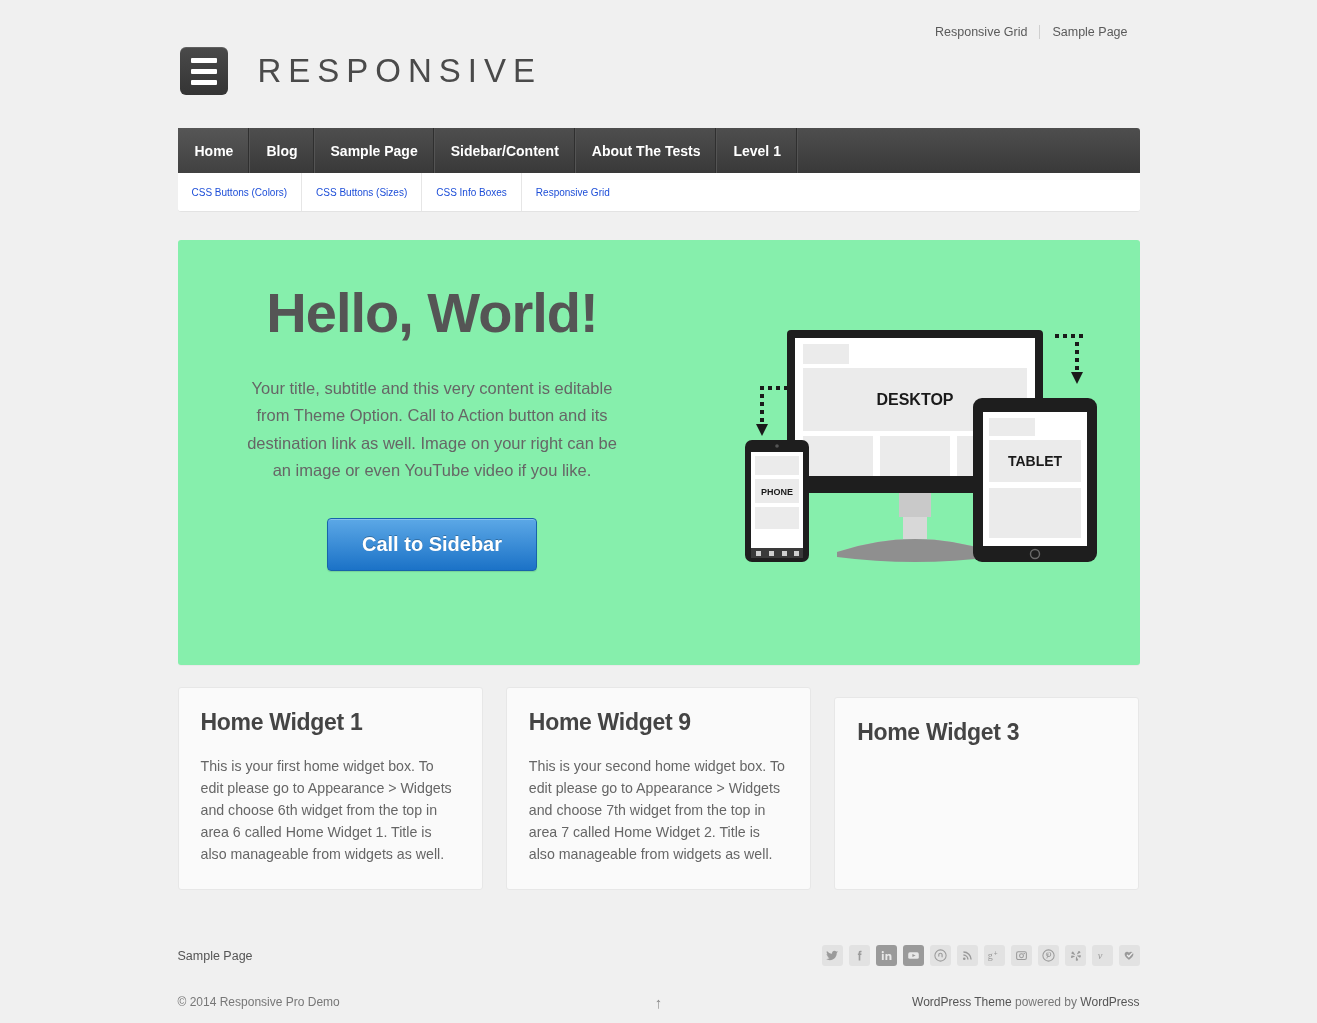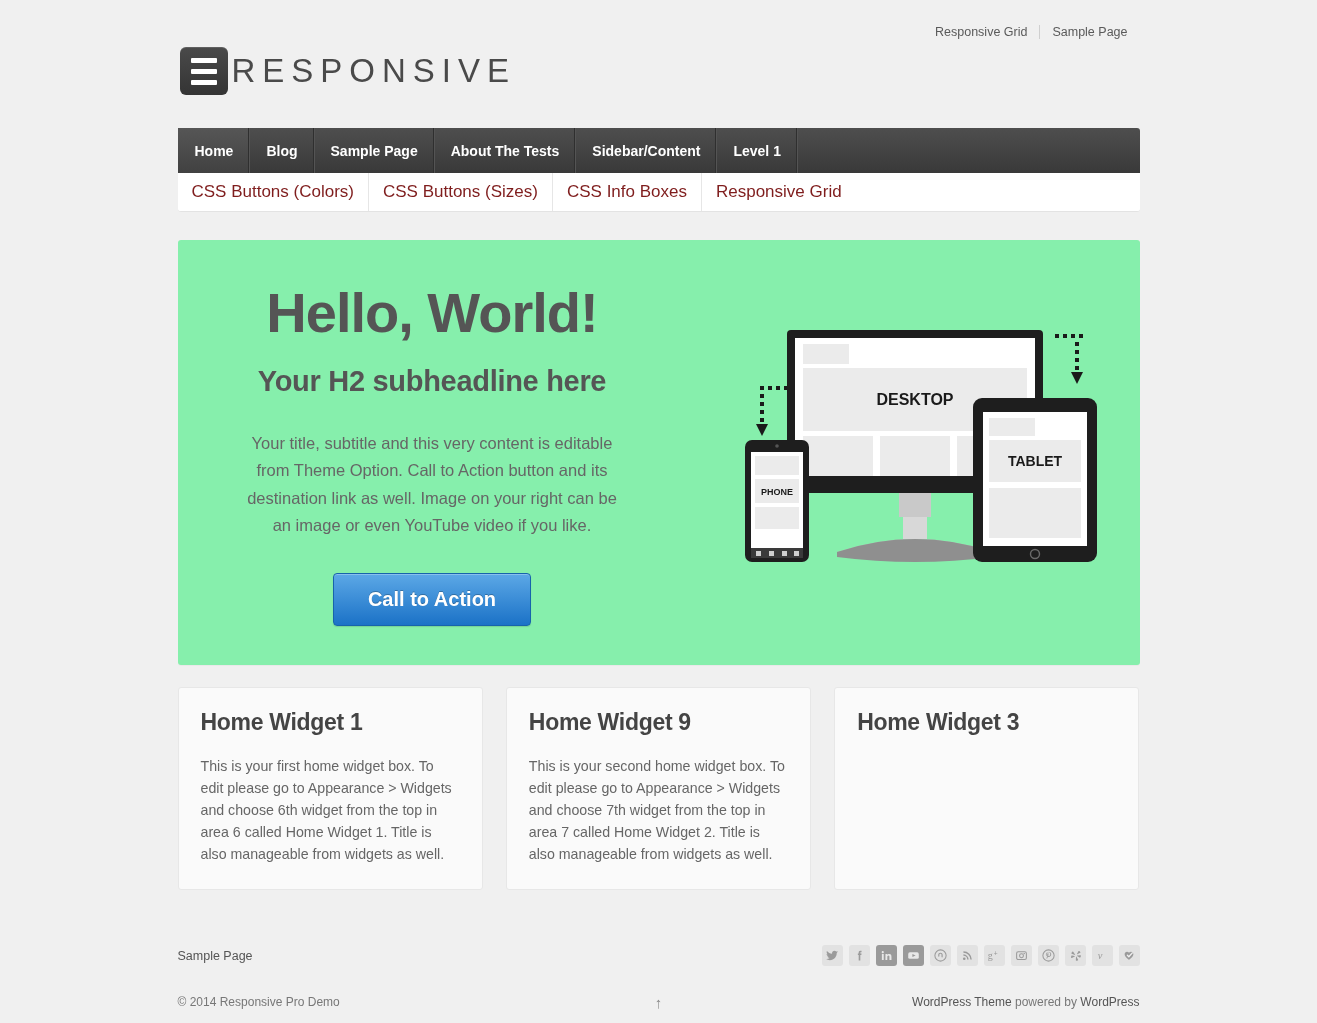--- a/index.html
+++ b/index.html
@@ -27,21 +27,21 @@
   
   .logo-row { display:flex; align-items:center; height:62px; margin-top:-14px; padding-left:2px;}
   .logo-mark {
     width:48px; height:48px; border-radius:6px;
     background:linear-gradient(#4a4a4a,#343434);
     display:flex; flex-direction:column; justify-content:center;
     align-items:center; gap:6px; box-shadow:inset 0 1px 0 rgba(255,255,255,.12);
   }
   .logo-mark span { display:block; width:26px; height:5px; background:#fff; border-radius:1px; }
   .logo-text {
-    margin-left:4px; font-size:33px; letter-spacing:7px;
+    margin-left:30px; font-size:33px; letter-spacing:7px;
     color:#4a4a4a; font-weight:400;
   }
 
   
   .mainnav {
     margin-top:26px; height:45px;
     background:linear-gradient(#4e4e4e,#393939);
     border-radius:3px 3px 0 0;
     display:flex; align-items:stretch;
   }
@@ -56,21 +56,21 @@
   .mainnav a:last-child { border-right:1px solid #545454; }
 
   
   .subnav {
     background:#fff; height:38px; display:flex; align-items:stretch;
     border-bottom:1px solid #e3e3e3;
     border-radius:0 0 3px 3px;
   }
   .subnav a {
     display:flex; align-items:center; padding:0 14px;
-    color:#7f1d1d; font-size:17px; text-decoration:none;
+    color:#1d4ed8; font-size:10px; text-decoration:none;
     border-right:1px solid #e6e6e6;
   }
   .subnav a:last-child { border-right:none; }
 
   
   .hero {
     margin-top:28px; background:#86efac; border-radius:3px;
     padding:34px 28px 36px 28px; display:flex;
     box-shadow:0 1px 1px rgba(0,0,0,.03);
     height:425px; box-sizing:border-box;
@@ -93,21 +93,21 @@
     display:inline-block; margin-top:34px;
     padding:14px 34px; border-radius:4px;
     background:linear-gradient(#5ca8e6,#1b72c7);
     border:1px solid #1763ab;
     color:#fff; font-size:20px; font-weight:bold; text-decoration:none;
     box-shadow:inset 0 1px 0 rgba(255,255,255,.28), 0 1px 1px rgba(0,0,0,.12);
     text-shadow:0 -1px 0 rgba(0,0,0,.25);
   }
 
   
-  .widgets { display:flex; gap:23px; margin-top:22px; }
+  .widgets { display:flex; gap:23px; margin-top:22px;align-items:flex-end; }
   .widget {
     flex:1; background:#fafafa; border:1px solid #e7e7e7; border-radius:3px;
     padding:21px 22px 24px 22px; box-sizing:border-box; min-height:193px;
   }
   .widget h3 { margin:0 0 19px 0; font-size:23px; font-weight:bold; color:#444; letter-spacing:-.3px;}
   .widget p { margin:0; font-size:14.2px; line-height:1.55; color:#666; }
 
   
   .footer { margin-top:42px; }
   .footer-top { display:flex; align-items:center; justify-content:space-between; height:46px; }
@@ -146,38 +146,37 @@
       <span></span>
       <span></span>
     </div>
     <div class="logo-text">RESPONSIVE</div>
   </div>
 
   <nav class="mainnav">
     <a href="#">Home</a>
     <a href="#">Blog</a>
     <a href="#">Sample Page</a>
+    <a href="#">Sidebar/Content</a>
     <a href="#">About The Tests</a>
-    <a href="#">Sidebar/Content</a>
     <a href="#">Level 1</a>
   </nav>
 
   <nav class="subnav">
     <a href="#">CSS Buttons (Colors)</a>
     <a href="#">CSS Buttons (Sizes)</a>
     <a href="#">CSS Info Boxes</a>
     <a href="#">Responsive Grid</a>
   </nav>
 
   <section class="hero">
     <div class="hero-left">
       <h1>Hello, World!</h1>
-      <h2>Your H2 subheadline here</h2>
       <p>Your title, subtitle and this very content is editable from Theme Option. Call to Action button and its destination link as well. Image on your right can be an image or even YouTube video if you like.</p>
-      <a href="#" class="cta">Call to Action</a>
+      <a href="#" class="cta">Call to Sidebar</a>
     </div>
     <div class="hero-right">
       <svg width="385" height="260" viewBox="0 0 385 260">
 
         <g fill="#1a1a1a">
           <rect x="33" y="74" width="4" height="4"></rect>
             <rect x="41" y="74" width="4" height="4"></rect>
           <rect x="49" y="74" width="4" height="4"></rect>
             <rect x="57" y="74" width="4" height="4"></rect>
           <rect x="33" y="82" width="4" height="4"></rect>

